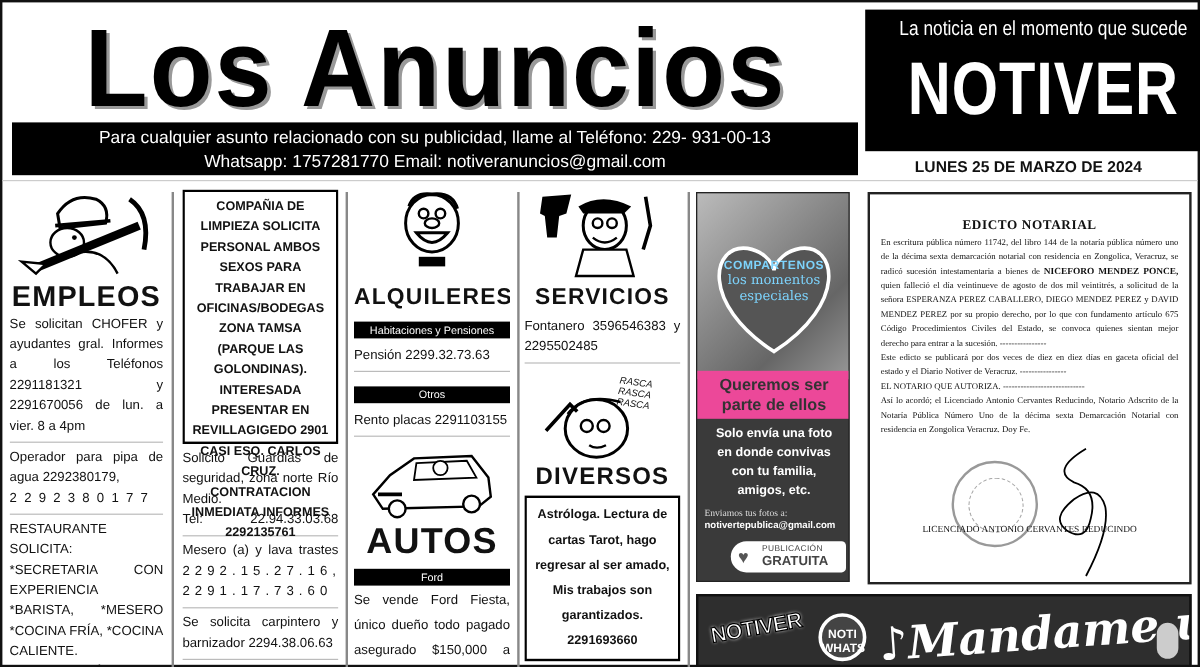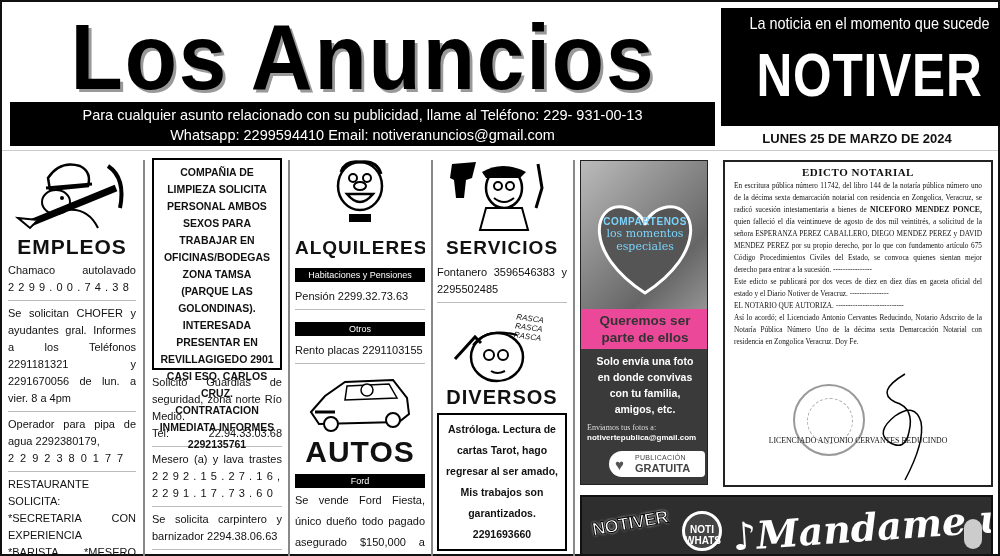--- a/index.html
+++ b/index.html
@@ -63,21 +63,21 @@
   .promo-band { position: absolute; left: 0; top: 148px; width: 128px; height: 40px; background: #ec4899; color: #333; text-align: center; font-weight: 700; font-size: 13.5px; line-height: 17px; padding-top: 3px; }
   .promo-body { position: absolute; left: 0; top: 190px; width: 128px; text-align: center; color: #fff; font-size: 10.5px; font-weight: 700; line-height: 16px; padding-top: 2px; }
   .promo-email-label { position: absolute; left: 6px; top: 262px; font-size: 8px; color: #ddd; font-family: Liberation Serif, serif; }
   .promo-email { position: absolute; left: 6px; top: 272px; font-size: 8px; font-weight: 700; color: #fff; }
   .promo-pill { position: absolute; left: 28px; top: 290px; width: 96px; height: 26px; background: #fff; border-radius: 14px 4px 4px 14px; }
   .promo-pill-heart { position: absolute; left: 6px; top: 5px; font-size: 15px; color: #555; }
   .promo-pill-t1 { position: absolute; left: 26px; top: 3px; font-size: 7px; color: #444; letter-spacing: 0.3px; }
   .promo-pill-t2 { position: absolute; left: 26px; top: 11px; font-size: 11px; color: #444; font-weight: 700; }
 
   
-  .edicto { position: absolute; left: 723px; top: 160px; width: 270px; height: 327px; border: 2px solid #222; background: #fff; font-family: "Liberation Serif", serif; padding: 4px 9px; overflow: hidden; }
+  .edicto { position: absolute; left: 723px; top: 160px; width: 270px; height: 327px; border: 2px solid #222; background: #fff; font-family: "Liberation Serif", serif; padding: 20px 9px; overflow: hidden; }
   .edicto-title { font-weight: 700; font-size: 11px; text-align: center; letter-spacing: 0.5px; margin-bottom: 2px; }
   .edicto-body { font-size: 7.3px; line-height: 12px; text-align: justify; }
   .edicto-body b { font-weight: 700; font-size: 7.8px; }
   .edicto-seal { position: absolute; left: 68px; top: 222px; width: 72px; height: 72px; border-radius: 50%; border: 2px solid #999; }
   .edicto-seal::after { content: ""; position: absolute; left: 12px; top: 12px; width: 44px; height: 44px; border-radius: 50%; border: 1px dashed #aaa; }
   .edicto-sig { position: absolute; left: 140px; top: 210px; width: 70px; height: 110px; }
   .edicto-signer { position: absolute; left: 0; top: 274px; width: 266px; text-align: center; font-size: 7.8px; }
 
   
   .banner { position: absolute; left: 580px; top: 495px; width: 413px; height: 61px; background: #2e2e2e; border: 2px solid #111; overflow: hidden; }
@@ -88,21 +88,21 @@
 </style>
 </head>
 <body>
 
 <div class="frame"></div>
 
 <div class="masthead">
   <div class="masthead-title">Los Anuncios</div>
   <div class="contact-bar">
     <div>Para cualquier asunto relacionado con su publicidad, llame al  Teléfono: 229- 931-00-13</div>
-    <div>Whatsapp: 2299594410 Email: notiveranuncios@gmail.com</div>
+    <div>Whatsapp: 1757281770 Email: notiveranuncios@gmail.com</div>
   </div>
 </div>
 
 <div class="notiver-box">
   <div class="notiver-tagline">La noticia en el momento que sucede</div>
   <div class="notiver-logo">NOTIVER</div>
 </div>
 <div class="date-line">LUNES 25 DE MARZO DE 2024</div>
 
 <div class="hrule"></div>
@@ -112,25 +112,21 @@
     <svg width="128" height="78" viewBox="0 0 128 78">
       <path d="M40 20 Q52 2 72 8 Q84 14 80 28 L42 32 Z" fill="#fff" stroke="#000" stroke-width="2.5"></path>
       <path d="M38 30 L84 26" stroke="#000" stroke-width="3"></path>
       <ellipse cx="48" cy="44" rx="14" ry="12" fill="#fff" stroke="#000" stroke-width="2"></ellipse>
       <circle cx="54" cy="40" r="2" fill="#000"></circle>
       <path d="M20 66 L108 30" stroke="#000" stroke-width="7"></path>
       <path d="M100 8 Q118 20 112 50" stroke="#000" stroke-width="4" fill="none"></path>
       <path d="M60 52 Q80 50 90 70" stroke="#000" stroke-width="2" fill="none"></path>
       <path d="M10 60 L30 62 L22 70 Z" fill="#fff" stroke="#000" stroke-width="2"></path>
     </svg>
-    <div class="section-head" style="margin-top:-6px;font-size:21px;">EMPLEOS</div>
-  </div>
-  <div class="ad">
-    <div class="justify">Chamaco autolavado</div>
-    <div class="spaced">2299.00.74.38</div>
+    <div class="section-head" style="margin-top:-6px;font-size:24px;">EMPLEOS</div>
   </div>
   <div class="ad">
     <p>Se solicitan CHOFER y ayudantes gral. Informes a los Teléfonos 2291181321 y 2291670056 de lun. a vier. 8 a 4pm</p>
   </div>
   <div class="ad">
     <p>Operador para pipa de agua 2292380179,</p>
     <div class="spaced" style="letter-spacing:6px;">2292380177</div>
   </div>
   <div class="ad" style="border:none;">
     <p>RESTAURANTE SOLICITA: *SECRETARIA CON EXPERIENCIA *BARISTA, *MESERO *COCINA FRÍA, *COCINA CALIENTE. CONTRATACIÓN INMEDIATA. 2299806878, 2293241830</p>

